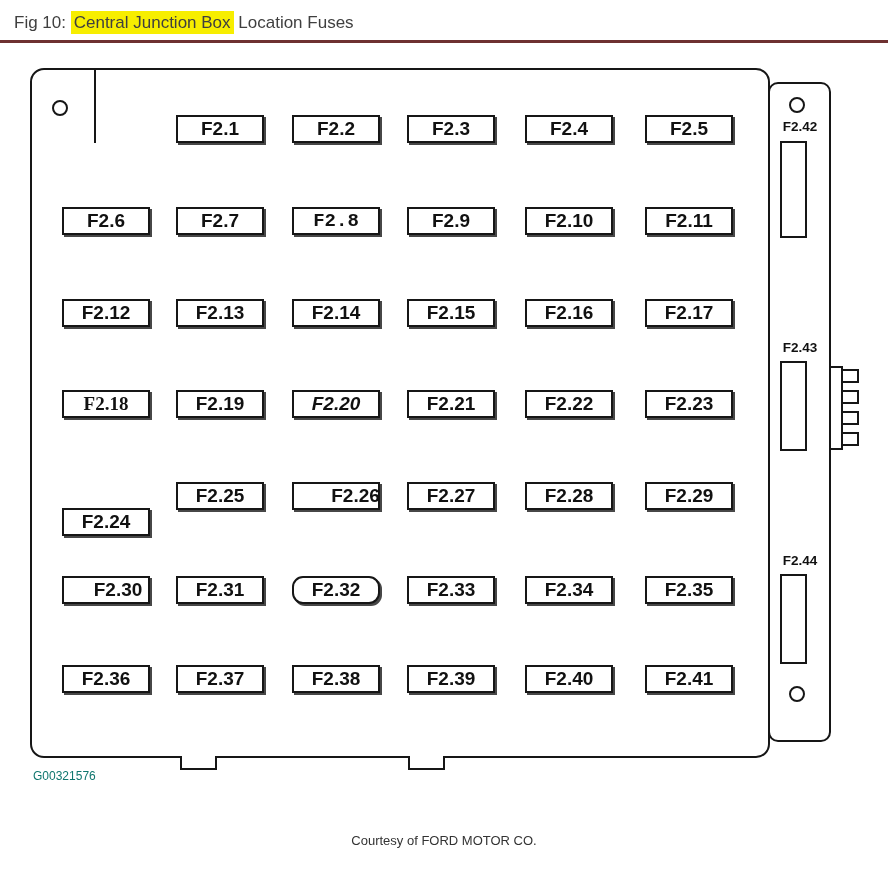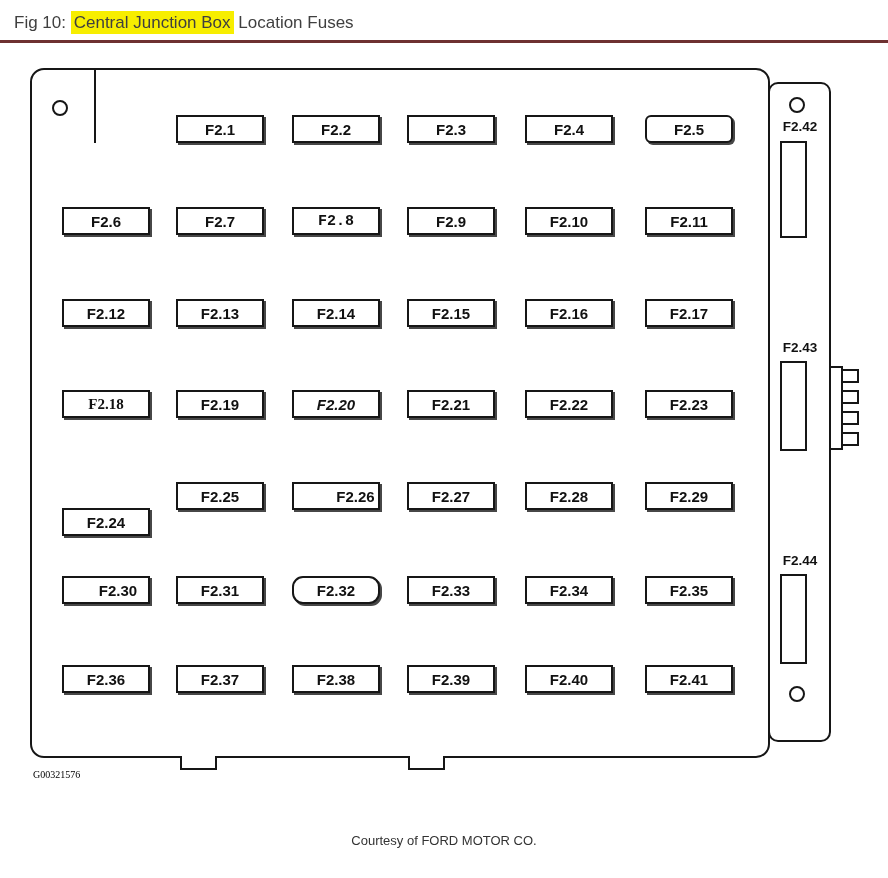--- a/index.html
+++ b/index.html
@@ -16,33 +16,33 @@
   
   .main-box{position:absolute;left:30px;top:68px;width:740px;height:690px;
     border:2px solid #161616;border-radius:14px;background:#fff;}
   .side-panel{position:absolute;left:768px;top:82px;width:63px;height:660px;
     border:2px solid #161616;border-radius:10px;background:#fff;}
   .circle{position:absolute;width:16px;height:16px;border:2px solid #161616;
     border-radius:50%;background:#fff;}
   .vline{position:absolute;width:2px;background:#161616;}
   .fuse{position:absolute;width:88px;height:28px;border:2px solid #161616;background:#fff;
     display:flex;align-items:center;justify-content:center;
-    font-size:15px;font-weight:bold;color:#111;
+    font-size:19px;font-weight:bold;color:#111;
     box-shadow:2px 2px 0 rgba(25,25,25,.8);}
   .side-label{position:absolute;width:56px;text-align:center;
     font-size:13.5px;font-weight:bold;color:#111;}
   .side-slot{position:absolute;width:27px;border:2px solid #161616;background:#fff;}
   .notch{position:absolute;width:37px;height:14px;border:2px solid #161616;
     border-top:none;background:#fff;}
   .conn-spine{position:absolute;left:829px;top:366px;width:14px;height:84px;
     border:2px solid #161616;background:#fff;}
   .conn-tooth{position:absolute;left:841px;width:18px;height:14px;
     border:2px solid #161616;background:#fff;}
   
-  .part-number{position:absolute;left:33px;top:769px;font-size:10px;color:#000000;font-family:Liberation Serif, serif;}
+  .part-number{position:absolute;left:33px;top:769px;font-size:12px;color:#0f766e;}
   .courtesy{position:absolute;left:0;top:833px;width:888px;text-align:center;
     font-size:13px;color:#333;}
 </style>
 </head>
 <body>
 
 <div class="page">
 
   <div class="header">
     <div class="header-title"><span>Fig 10: </span><span class="hl" style="background: rgb(247, 238, 0);">Central Junction Box</span><span> Location Fuses</span></div>
@@ -57,21 +57,21 @@
     <div class="circle" style="left:789px;top:97px;"></div>
     <div class="circle" style="left:789px;top:686px;"></div>
 
     <div class="vline" style="left:94px;top:69px;height:74px;"></div>
 
     <div>
         <div class="fuse" style="left: 176px; top: 115px;">F2.1</div>
         <div class="fuse" style="left: 292px; top: 115px;">F2.2</div>
         <div class="fuse" style="left: 407px; top: 115px;">F2.3</div>
         <div class="fuse" style="left: 525px; top: 115px;">F2.4</div>
-        <div class="fuse" style="left: 645px; top: 115px; border-radius: 6px;">F2.5</div>
+        <div class="fuse" style="left: 645px; top: 115px;">F2.5</div>
         <div class="fuse" style="left: 62px; top: 207px;">F2.6</div>
         <div class="fuse" style="left: 176px; top: 207px;">F2.7</div>
         <div class="fuse" style="left: 292px; top: 207px; font-family: Liberation Mono, monospace;">F2.8</div>
         <div class="fuse" style="left: 407px; top: 207px;">F2.9</div>
         <div class="fuse" style="left: 525px; top: 207px;">F2.10</div>
         <div class="fuse" style="left: 645px; top: 207px;">F2.11</div>
         <div class="fuse" style="left: 62px; top: 299px;">F2.12</div>
         <div class="fuse" style="left: 176px; top: 299px;">F2.13</div>
         <div class="fuse" style="left: 292px; top: 299px;">F2.14</div>
         <div class="fuse" style="left: 407px; top: 299px;">F2.15</div>

